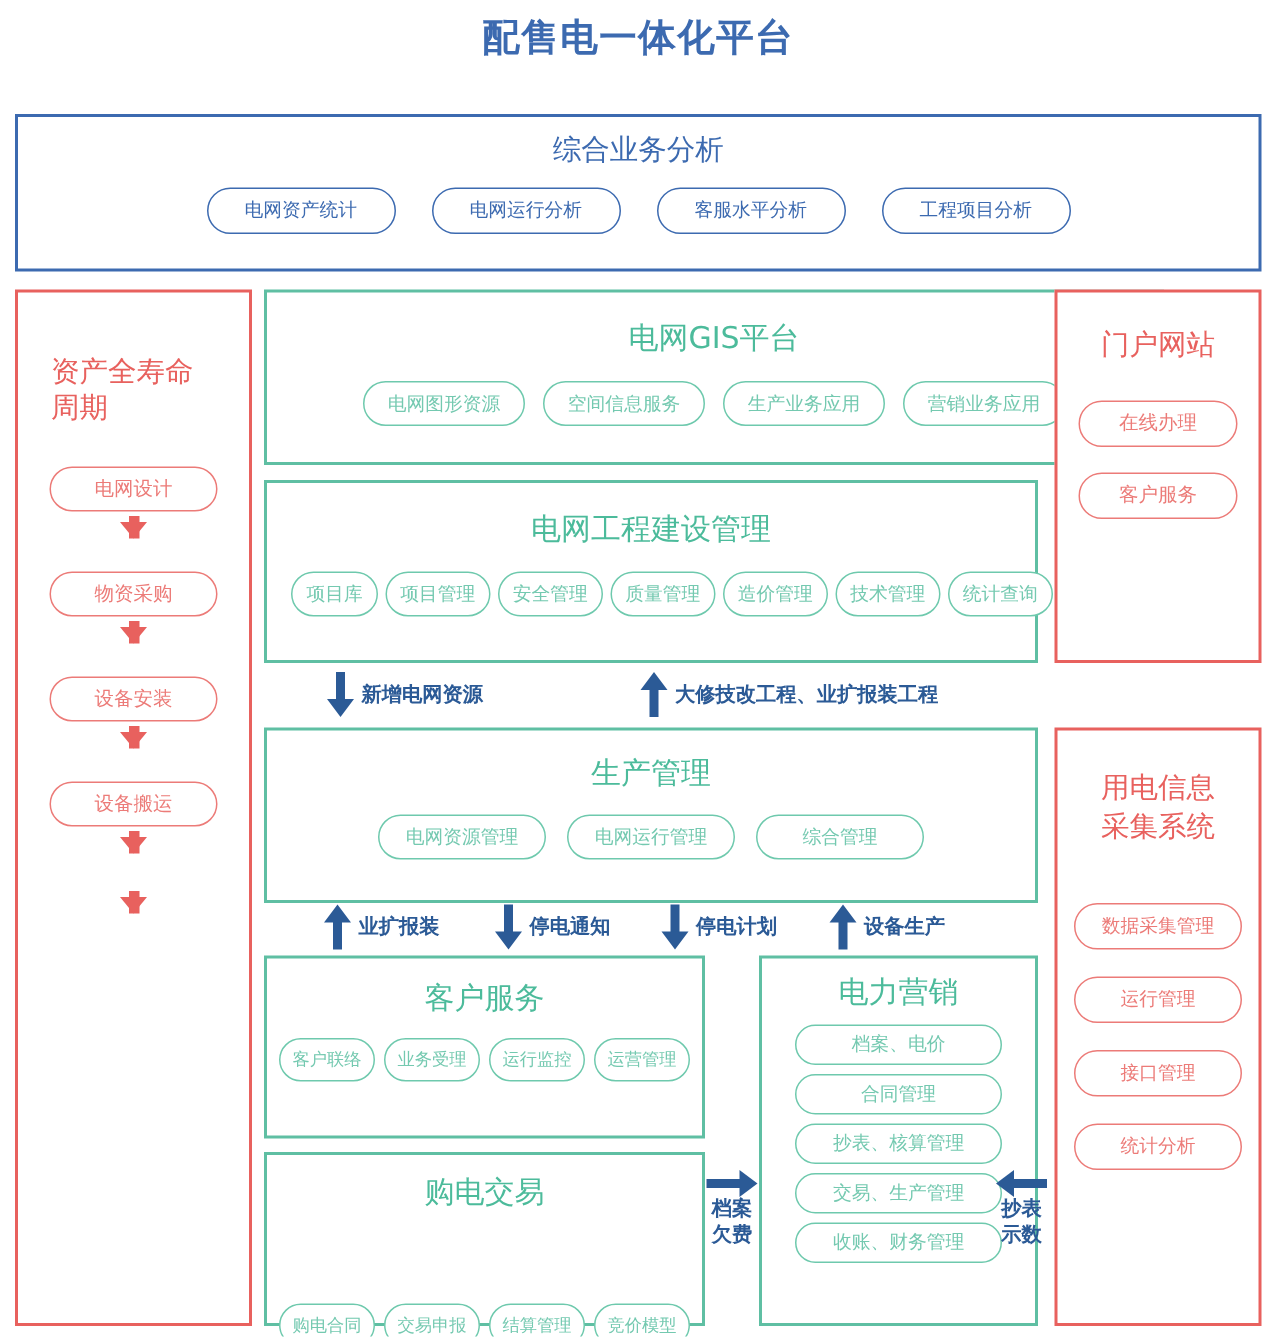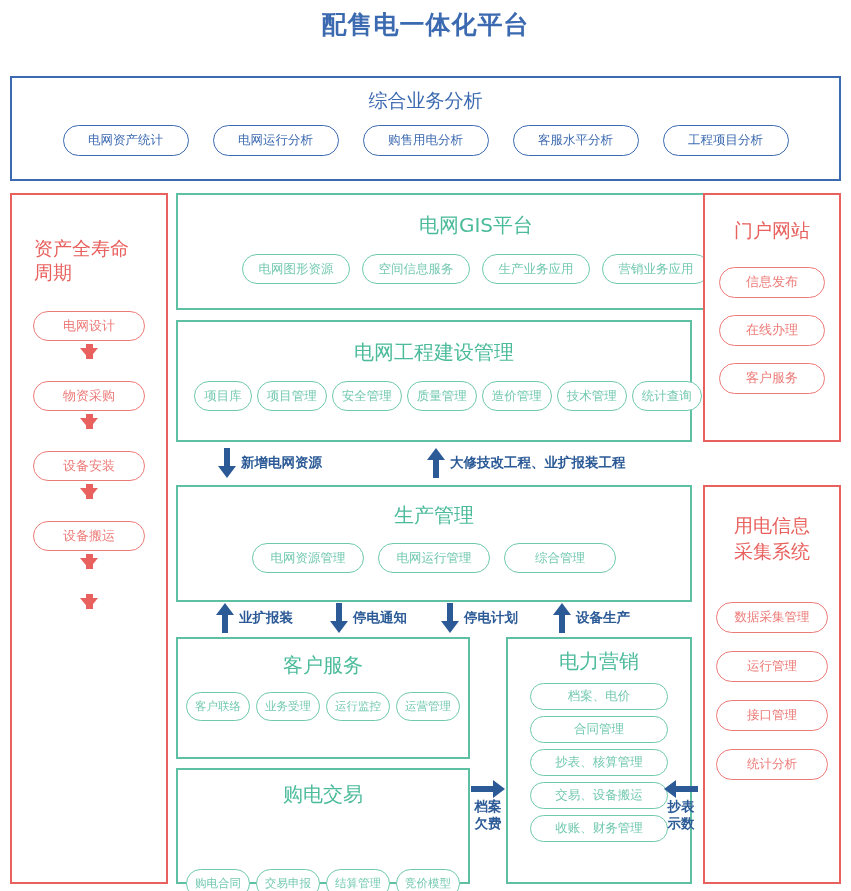--- a/index.html
+++ b/index.html
@@ -285,21 +285,20 @@
 
 <div class="page">
 
   <div class="main-title">配售电一体化平台</div>
 
   <div class="box box-blue" id="top-panel">
     <div class="box-title title-blue">综合业务分析</div>
     <div class="pill-row">
       <div class="pill pill-blue">电网资产统计</div>
       <div class="pill pill-blue">电网运行分析</div>
-      <div class="pill pill-blue">购售用电分析</div>
       <div class="pill pill-blue">客服水平分析</div>
       <div class="pill pill-blue">工程项目分析</div>
     </div>
   </div>
 
   <div class="box box-red" id="asset-col">
     <div class="box-title title-red">资产全寿命<br>周期</div>
     <div class="lifecycle">
       <div class="pill pill-red">电网设计</div>
       <div class="arrow-red-wrap"><span class="arr-v"></span><span class="arr-head-down"></span></div>
@@ -408,21 +407,21 @@
       <div class="pill pill-green">竞价模型</div>
     </div>
   </div>
 
   <div class="box box-green" id="mkt-box">
     <div class="box-title title-green">电力营销</div>
     <div class="mkt-list">
       <div class="pill pill-green">档案、电价</div>
       <div class="pill pill-green">合同管理</div>
       <div class="pill pill-green">抄表、核算管理</div>
-      <div class="pill pill-green">交易、设备搬运</div>
+      <div class="pill pill-green">交易、生产管理</div>
       <div class="pill pill-green">收账、财务管理</div>
     </div>
   </div>
 
   <div class="h-conn" style="left:472px; top:780px; width:32px;">
     <span class="h-arrow right">
         <span class="shaft"></span>
         <span class="head"></span>
       </span>
     <span>档案</span>
@@ -433,21 +432,20 @@
         <span class="shaft"></span>
         <span class="head"></span>
       </span>
     <span>抄表</span>
     <span>示数</span>
   </div>
 
   <div class="box box-red" id="portal-col">
     <div class="box-title title-red">门户网站</div>
     <div class="r-list">
-      <div class="pill pill-red">信息发布</div>
       <div class="pill pill-red">在线办理</div>
       <div class="pill pill-red">客户服务</div>
     </div>
   </div>
 
   <div class="box box-red" id="meter-col">
     <div class="box-title title-red">用电信息<br>采集系统</div>
     <div class="r-list">
       <div class="pill pill-red">数据采集管理</div>
       <div class="pill pill-red">运行管理</div>

